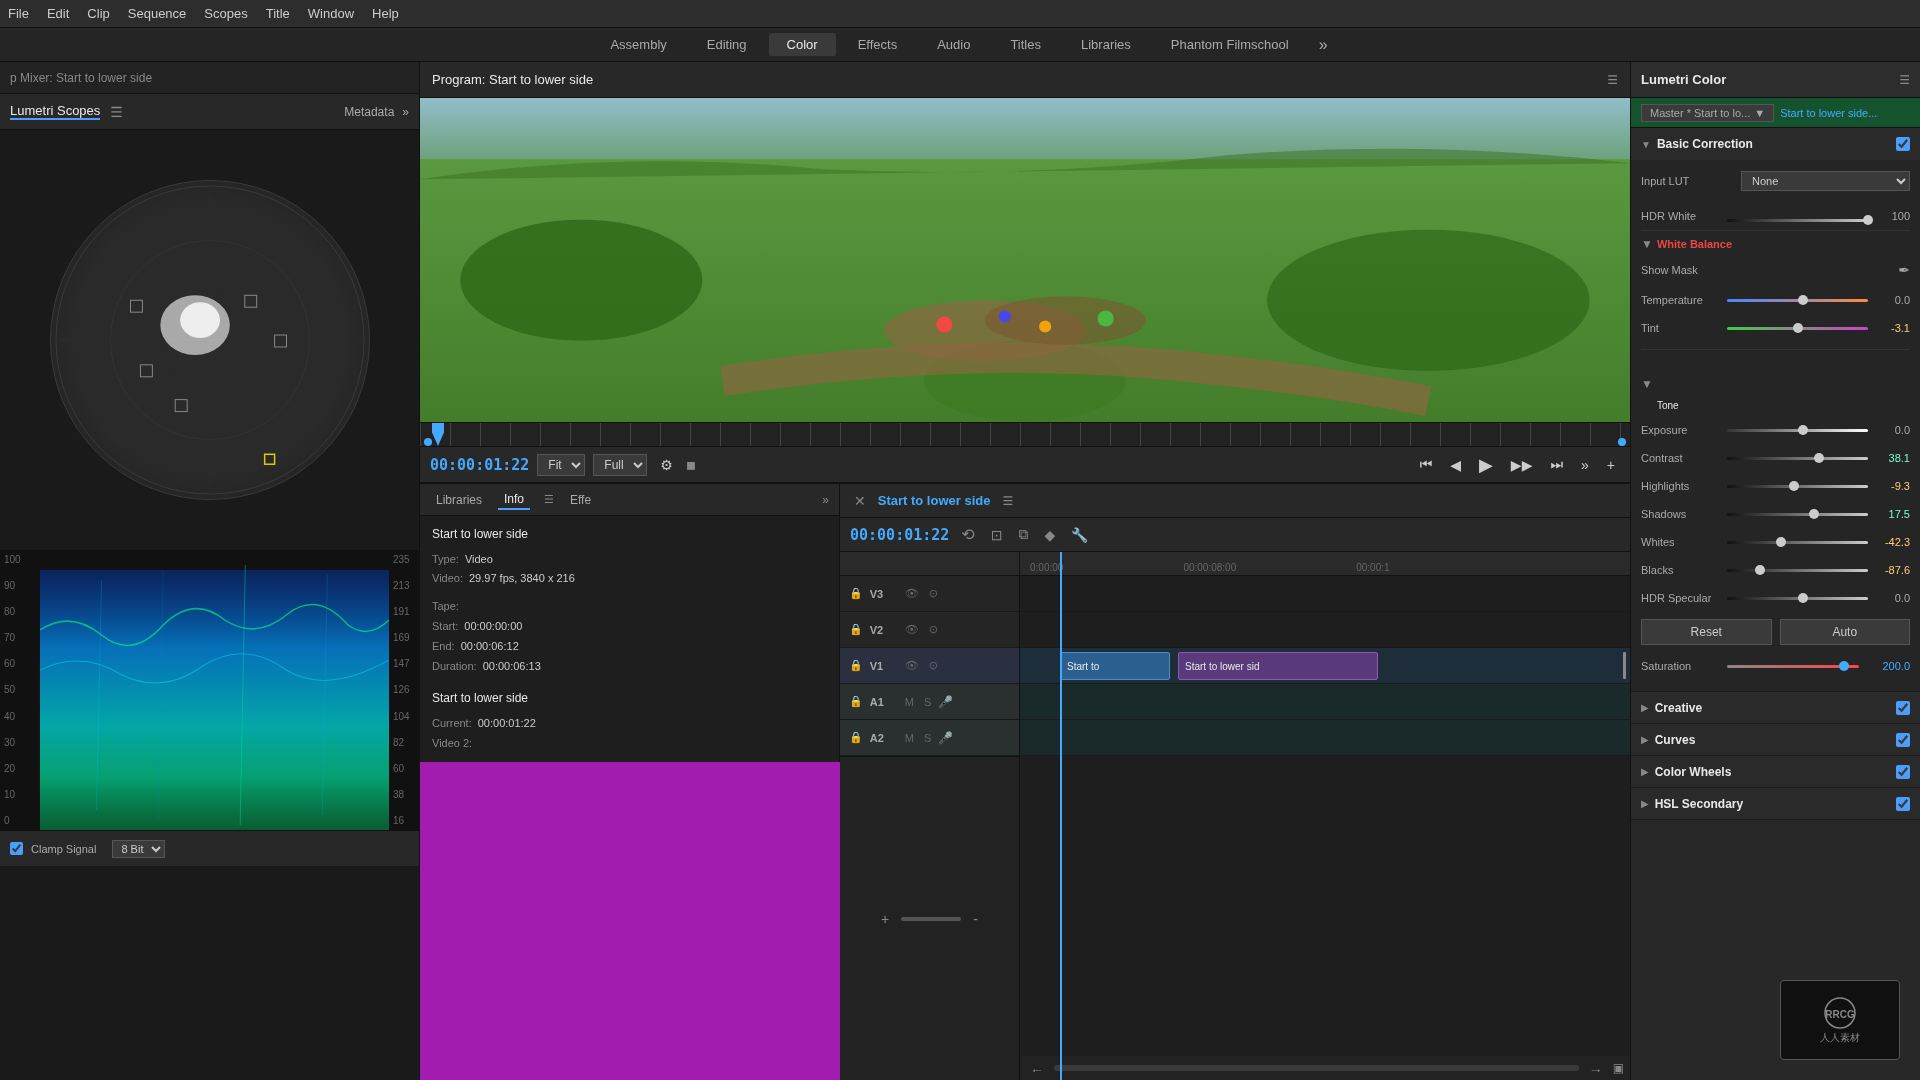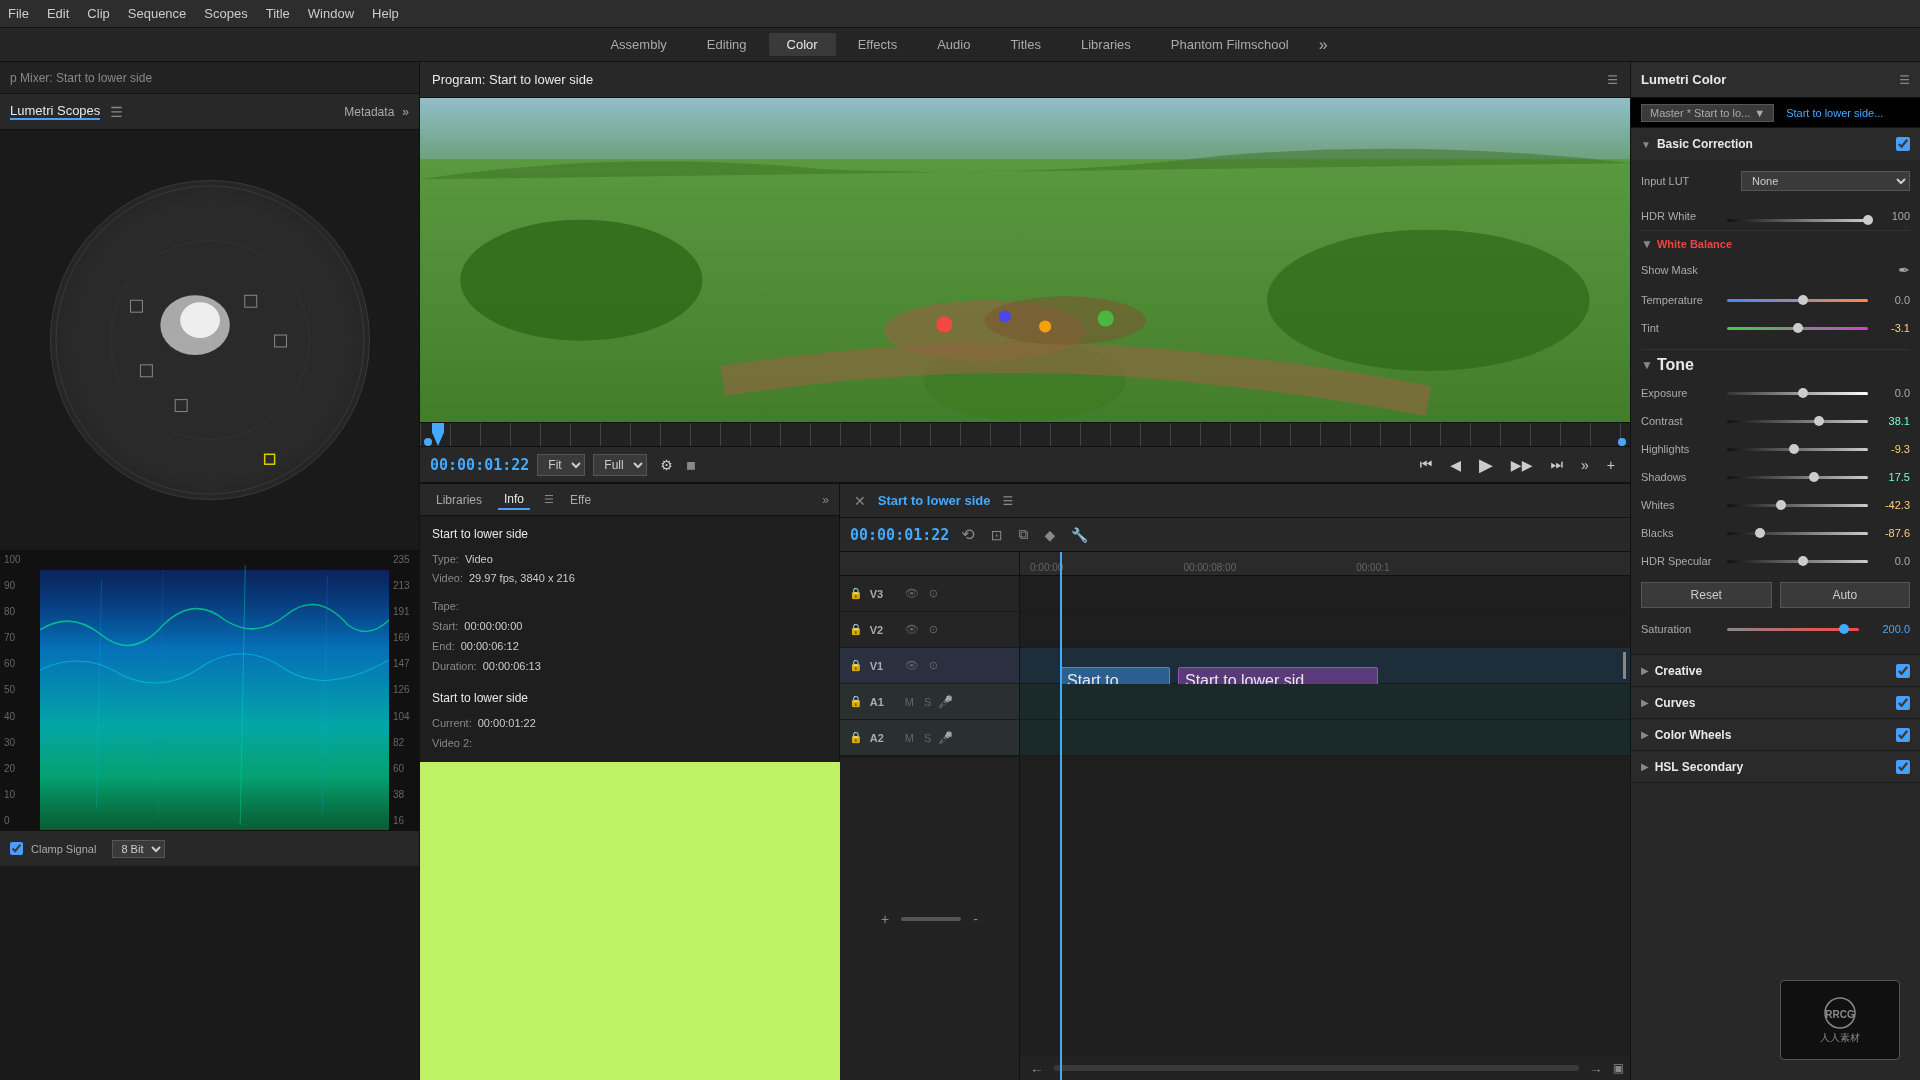--- a/index.html
+++ b/index.html
@@ -166,21 +166,21 @@
       border: 1px solid #555;
       padding: 1px 4px;
       font-size: 11px;
     }
 
     
     .center-panel {
       flex: 1;
       display: flex;
       flex-direction: column;
-      background: #bef264;
+      background: #a21caf;
     }
 
     
     .program-monitor {
       height: 420px;
       background: #1a1a1a;
       display: flex;
       flex-direction: column;
     }
     .program-monitor-header {
@@ -335,26 +335,26 @@
       color: #666;
     }
     .tl-track-area {
       position: relative;
       height: 36px;
       border-bottom: 1px solid #1a1a1a;
     }
     .tl-clip {
       position: absolute;
       height: 28px;
-      top: 19px;
+      top: 4px;
       border-radius: 2px;
       display: flex;
       align-items: center;
       padding: 0 6px;
-      font-size: 16px;
+      font-size: 10px;
       color: #e8e8e8;
       overflow: hidden;
       white-space: nowrap;
       text-align: right;
     }
     .clip-blue { background: #2a5f8f; border: 1px solid #4a8fc0; }
     .clip-purple { background: #5a3a7a; border: 1px solid #8a5ab0; }
     .playhead-cursor {
       position: absolute;
       top: 0;
@@ -415,23 +415,23 @@
       border-bottom: 1px solid #111;
     }
     .lumetri-title { color: #e8e8e8; font-size: 13px; font-weight: bold; }
     .lumetri-menu { margin-left: auto; color: #888; cursor: pointer; }
 
     .lumetri-clip-selector {
       display: flex;
       align-items: center;
       height: 30px;
       padding: 0 10px;
-      background: #000000;
+      background: #14532d;
       border-bottom: 1px solid #111;
-      gap: 12px;
+      gap: 6px;
     }
     .clip-selector-btn {
       background: #3a3a3a;
       border: 1px solid #555;
       color: #aaa;
       padding: 2px 8px;
       font-size: 11px;
       cursor: pointer;
       display: flex;
       align-items: center;
@@ -1048,21 +1048,21 @@
             <div class="tint-track">
               <div class="slider-thumb" style="left:47%;"></div>
             </div>
             <span class="param-value negative">-3.1</span>
           </div>
         </div>
 
         <div style="margin-top:8px;border-top:1px solid #333;padding-top:6px;">
           <div style="display:flex;align-items:center;margin-bottom:6px;">
             <span style="color:#888;margin-right:4px;">▼</span>
-            <span style="color:#e8e8e8;font-size:16px;font-weight:bold;">Tone</span>
+            <span style="color:#e8e8e8;font-size:10px;font-weight:normal;margin-top:44px;">Tone</span>
           </div>
 
           <div class="tone-slider-row">
             <span class="tone-label">Exposure</span>
             <div class="exposure-track">
               <div class="slider-thumb" style="left:50%;"></div>
             </div>
             <span class="param-value zero">0.0</span>
           </div>
 

